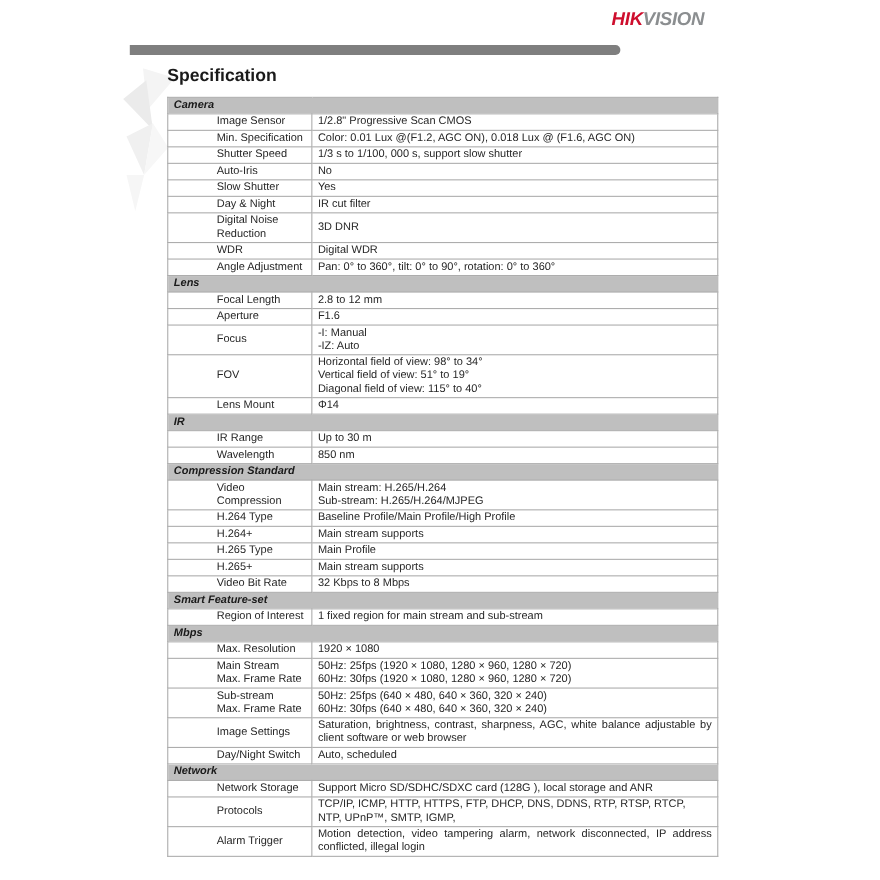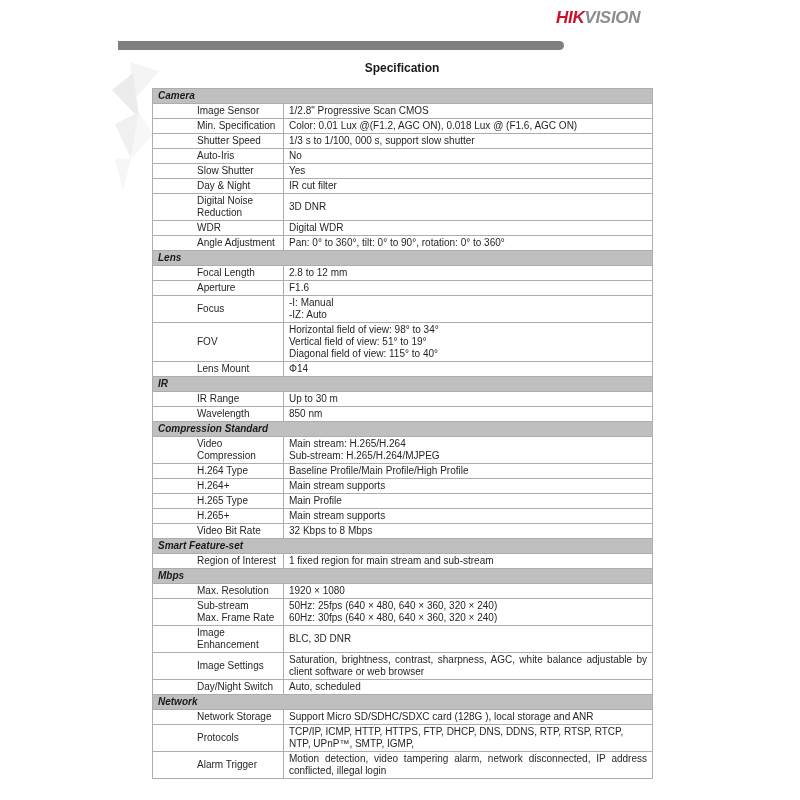--- a/index.html
+++ b/index.html
@@ -36,22 +36,22 @@
   .watermark {
     position: absolute;
     left: 103px;
     top: 62px;
   }
   .heading {
     position: absolute;
     left: 152px;
     top: 61px;
     width: 500px;
-    text-align: center;
-    font-size: 12px;
+    text-align: left;
+    font-size: 16px;
     font-weight: 700;
     color: #1a1a1a;
   }
   table.spec-table {
     position: absolute;
     left: 152px;
     top: 88px;
     width: 500px;
     border-collapse: collapse;
     table-layout: fixed;
@@ -212,28 +212,28 @@
           <td class="value-cell">1 fixed region for main stream and sub-stream</td>
         </tr>
         <tr>
           <td colspan="2" class="section-cell">Mbps</td>
         </tr>
         <tr>
           <td class="label-cell">Max. Resolution</td>
           <td class="value-cell">1920 × 1080</td>
         </tr>
         <tr>
+          <td class="label-cell">Main Stream<br>Max. Frame Rate</td>
+          <td class="value-cell">50Hz: 25fps (1920 × 1080, 1280 × 960, 1280 × 720)<br>60Hz: 30fps (1920 × 1080, 1280 × 960, 1280 × 720)</td>
+        </tr>
+        <tr>
           <td class="label-cell">Sub-stream<br>Max. Frame Rate</td>
           <td class="value-cell">50Hz: 25fps (640 × 480, 640 × 360, 320 × 240)<br>60Hz: 30fps (640 × 480, 640 × 360, 320 × 240)</td>
         </tr>
         <tr>
-          <td class="label-cell">Image Enhancement</td>
-          <td class="value-cell">BLC, 3D DNR</td>
-        </tr>
-        <tr>
           <td class="label-cell">Image Settings</td>
           <td class="value-cell justify">Saturation, brightness, contrast, sharpness, AGC, white balance adjustable by client software or web browser</td>
         </tr>
         <tr>
           <td class="label-cell">Day/Night Switch</td>
           <td class="value-cell">Auto, scheduled</td>
         </tr>
         <tr>
           <td colspan="2" class="section-cell">Network</td>
         </tr>

